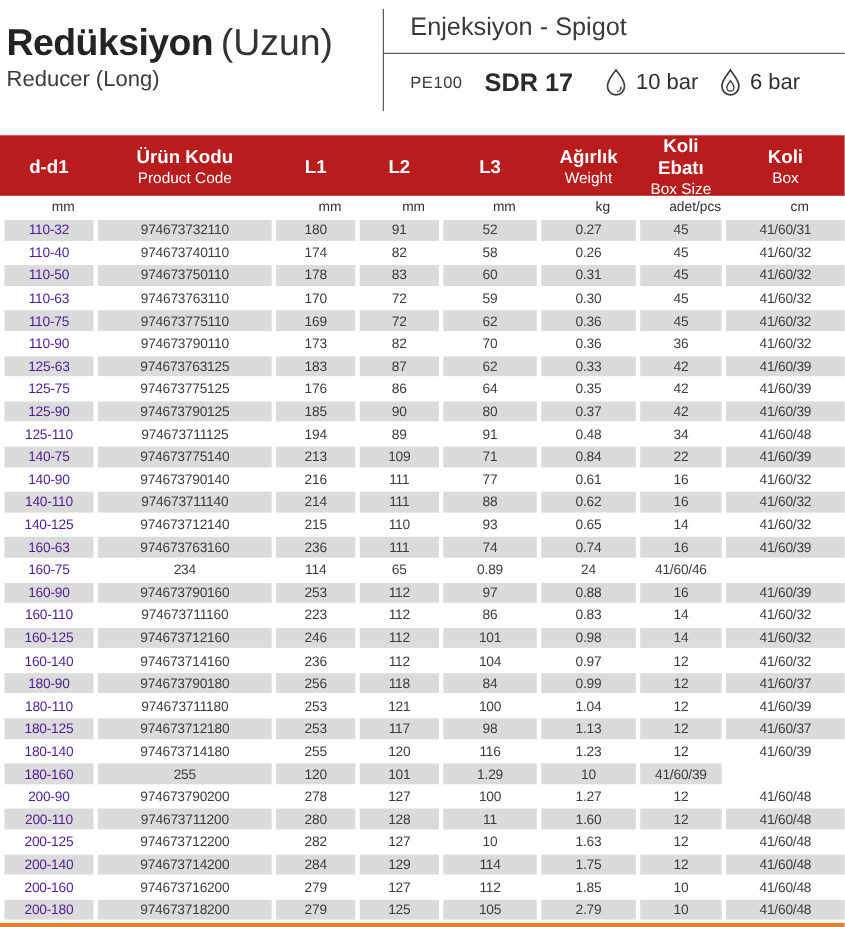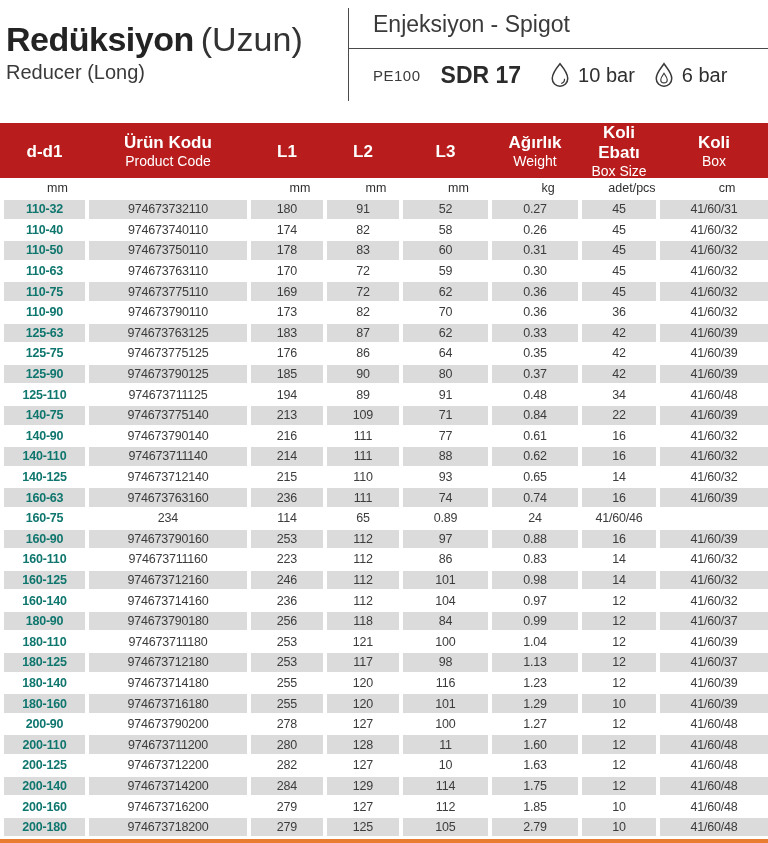--- a/index.html
+++ b/index.html
@@ -50,21 +50,21 @@
   
   .units-row { height:20px; align-items:center;margin-left:13px; }
   .ucell { display:flex; align-items:center; justify-content:center;
            font-size:12.5px; color:#2f2f2f; height:20px; }
 
   
   .rows { display:flex; flex-direction:column; gap:2px; padding-top:2px; padding-bottom:2px; }
   .cell { height:18.6px; display:flex; align-items:center; justify-content:center;
           font-size:12.5px; color:#3c3c3c; letter-spacing:-0.2px; }
   .row.gray .cell { background:#DBDBDB; }
-  .cell.c0 { font-weight:700; color:#0f766e; }
+  .cell.c0 { font-weight:400; color:#4c1d95; }
 
   .bottom-bar { height:4px; background:#E87C30; margin-top:1px; }
 
   svg { display:block; }
 </style>
 </head>
 <body>
 
 <div class="top-header">
   <div class="title-block">
@@ -383,21 +383,20 @@
       <div class="cell c1">974673714180</div>
       <div class="cell c2">255</div>
       <div class="cell c3">120</div>
       <div class="cell c4">116</div>
       <div class="cell c5">1.23</div>
       <div class="cell c6">12</div>
       <div class="cell c7">41/60/39</div>
     </div>
     <div class="grid row gray">
       <div class="cell c0">180-160</div>
-      <div class="cell c1">974673716180</div>
       <div class="cell c2">255</div>
       <div class="cell c3">120</div>
       <div class="cell c4">101</div>
       <div class="cell c5">1.29</div>
       <div class="cell c6">10</div>
       <div class="cell c7">41/60/39</div>
     </div>
     <div class="grid row white">
       <div class="cell c0">200-90</div>
       <div class="cell c1">974673790200</div>

